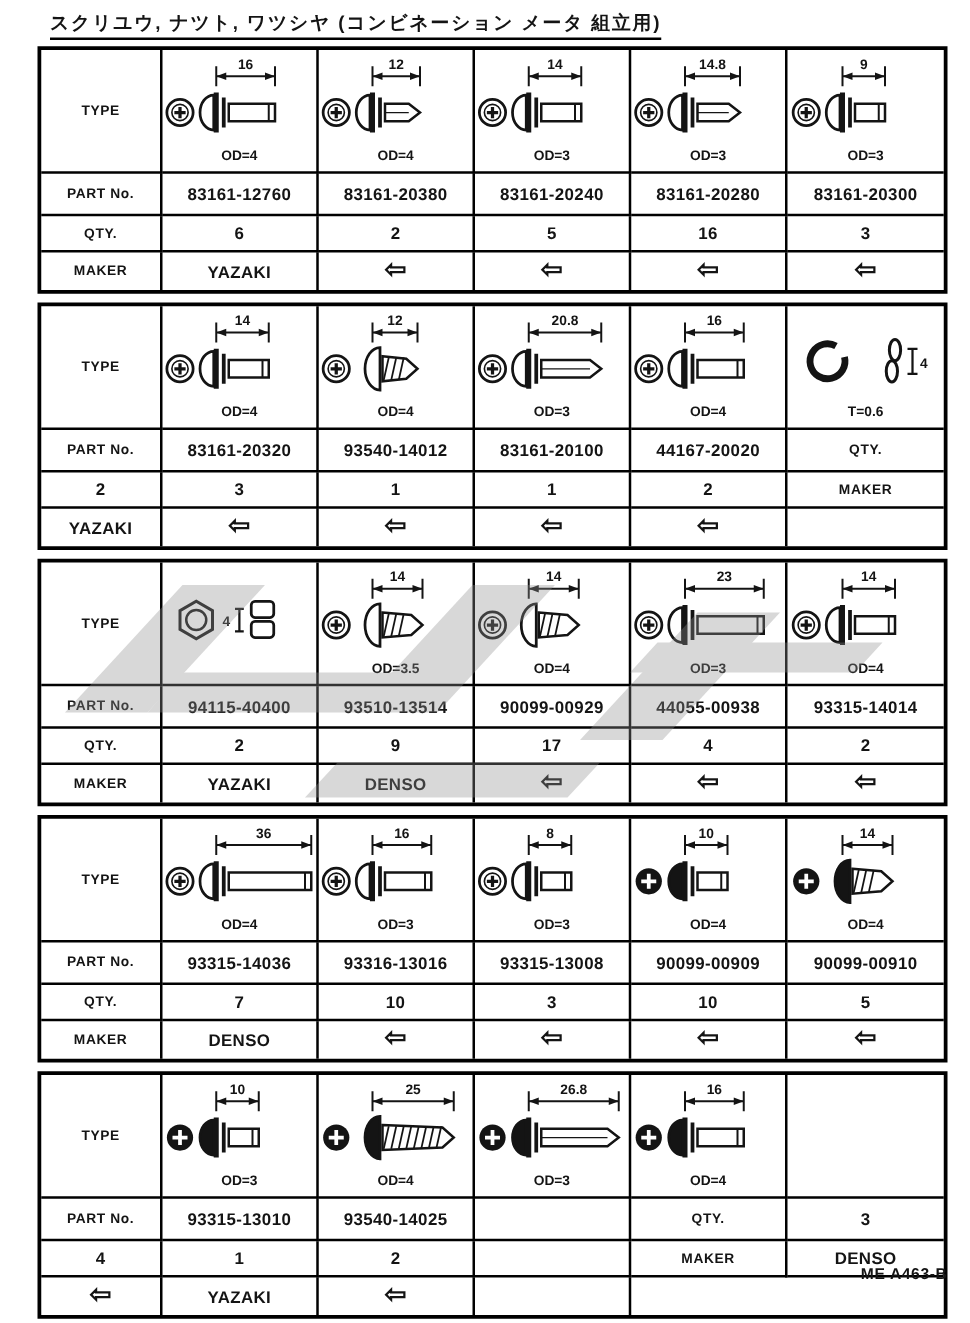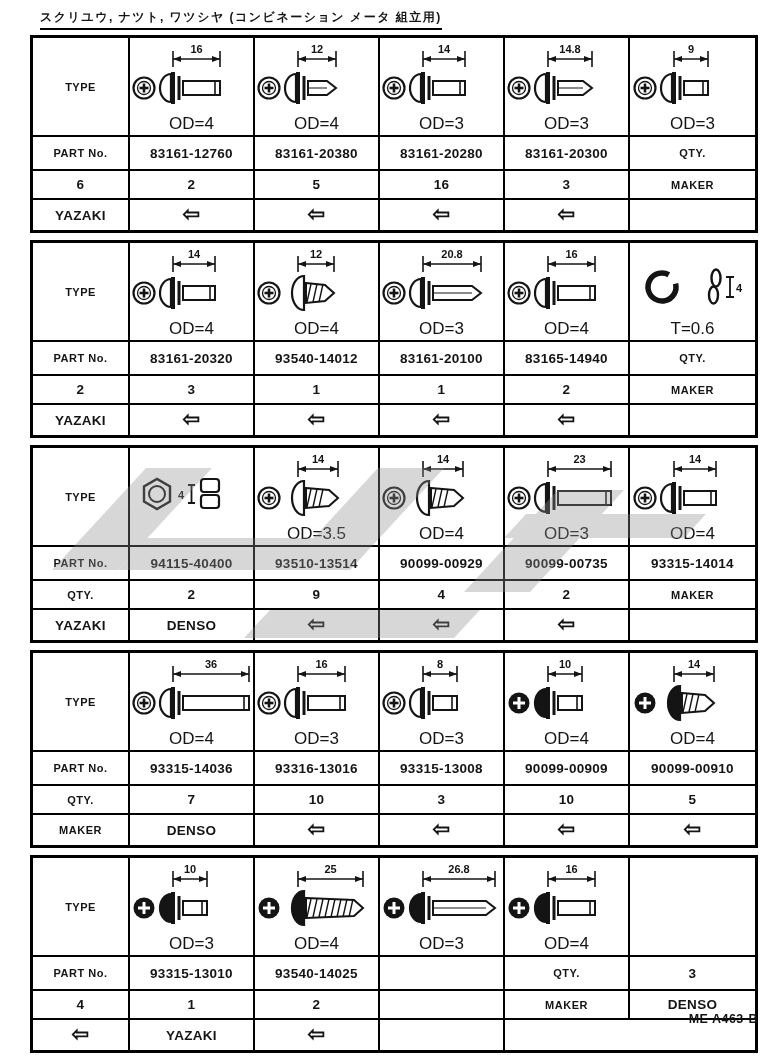--- a/index.html
+++ b/index.html
@@ -1,40 +1,40 @@
 <!DOCTYPE html>
 <html><head>
 <meta charset="utf-8">
 <style>
   html,body{margin:0;padding:0;}
   body{
     width:776px;height:1058px;position:relative;background:#ffffff;
     font-family:"Liberation Sans",sans-serif;color:#141414;overflow:hidden;
   }
   .title{
-    display:inline-block;margin:9px 5px 5px 40px;font-size:12px;font-weight:bold;
+    display:inline-block;margin:9px 5px 5px 40px;font-size:15px;font-weight:bold;
     letter-spacing:1.5px;border-bottom:2px solid #000;padding-bottom:2px;white-space:nowrap;
   }
   #tables{margin-left:30px;}
   .ptable{
     display:grid;grid-template-columns:97px repeat(5,125px);
     grid-template-rows:99px 34px 29px 30px;
     border:3px solid #000;width:722px;margin-bottom:7px;background:#fff;
   }
   .cell{
     border-right:2px solid #000;border-bottom:2px solid #000;box-sizing:border-box;
     display:flex;align-items:center;justify-content:center;overflow:hidden;
   }
   .cell:nth-child(6n){border-right:0;}
   .cell:nth-child(n+19){border-bottom:0;}
   .rlabel{font-weight:bold;font-size:11px;letter-spacing:.5px;}
   .vcell{font-weight:bold;font-size:13.5px;letter-spacing:.3px;}
   .maker.ditto{font-size:21px;padding-bottom:3px;}
   .tcell{flex-direction:column;justify-content:center;gap:0;}
-  .od{font-weight:normal;font-size:17px;height:15px;line-height:15px;}
+  .od{font-weight:bold;font-size:11px;height:15px;line-height:15px;}
   .sdim{font:bold 11px "Liberation Sans",sans-serif;fill:#141414;}
   .tsvg{display:block;}
   .watermark{position:absolute;left:34px;top:442px;pointer-events:none;}
   .footer{
     position:absolute;right:18px;bottom:32px;font-weight:bold;font-size:12.5px;letter-spacing:.5px;
   }
 </style>
 </head>
 <body>
 
@@ -159,20 +159,21 @@
             <line x1="42" y1="30" x2="42" y2="62" stroke="#141414" stroke-width="4"></line>
             <line x1="48" y1="34" x2="48" y2="58" stroke="#141414" stroke-width="3"></line>
             <rect x="52" y="39" width="24" height="14" fill="none" stroke="#141414" stroke-width="2"></rect>
             <line x1="71" y1="39" x2="71" y2="53" stroke="#141414" stroke-width="1.6"></line>
           </svg>
           <div class="od">OD=3</div>
         </div>
         <div class="cell rlabel">PART No.</div>
         <div class="cell vcell">83161-12760</div>
         <div class="cell vcell">83161-20380</div>
+        <div class="cell vcell">83161-20240</div>
         <div class="cell vcell">83161-20280</div>
         <div class="cell vcell">83161-20300</div>
         <div class="cell rlabel">QTY.</div>
         <div class="cell vcell">6</div>
         <div class="cell vcell">2</div>
         <div class="cell vcell">5</div>
         <div class="cell vcell">16</div>
         <div class="cell vcell">3</div>
         <div class="cell rlabel">MAKER</div>
         <div class="cell vcell maker">YAZAKI</div>
@@ -290,21 +291,21 @@
               <path d="M94 30 h8 M98 30 v20 M94 50 h8"></path>
             </g>
             <text x="104" y="45" class="sdim">4</text>
           </svg>
           <div class="od">T=0.6</div>
         </div>
         <div class="cell rlabel">PART No.</div>
         <div class="cell vcell">83161-20320</div>
         <div class="cell vcell">93540-14012</div>
         <div class="cell vcell">83161-20100</div>
-        <div class="cell vcell">83165-14940</div>
+        <div class="cell vcell">44167-20020</div>
         <div class="cell rlabel">QTY.</div>
         <div class="cell vcell">2</div>
         <div class="cell vcell">3</div>
         <div class="cell vcell">1</div>
         <div class="cell vcell">1</div>
         <div class="cell vcell">2</div>
         <div class="cell rlabel">MAKER</div>
         <div class="cell vcell maker">YAZAKI</div>
         <div class="cell vcell maker ditto">⇦</div>
         <div class="cell vcell maker ditto">⇦</div>
@@ -421,25 +422,26 @@
             <line x1="48" y1="34" x2="48" y2="58" stroke="#141414" stroke-width="3"></line>
             <rect x="52" y="39" width="32" height="14" fill="none" stroke="#141414" stroke-width="2"></rect>
             <line x1="79" y1="39" x2="79" y2="53" stroke="#141414" stroke-width="1.6"></line>
           </svg>
           <div class="od">OD=4</div>
         </div>
         <div class="cell rlabel">PART No.</div>
         <div class="cell vcell">94115-40400</div>
         <div class="cell vcell">93510-13514</div>
         <div class="cell vcell">90099-00929</div>
-        <div class="cell vcell">90099-00735</div>
+        <div class="cell vcell">44055-00938</div>
         <div class="cell vcell">93315-14014</div>
         <div class="cell rlabel">QTY.</div>
         <div class="cell vcell">2</div>
         <div class="cell vcell">9</div>
+        <div class="cell vcell">17</div>
         <div class="cell vcell">4</div>
         <div class="cell vcell">2</div>
         <div class="cell rlabel">MAKER</div>
         <div class="cell vcell maker">YAZAKI</div>
         <div class="cell vcell maker">DENSO</div>
         <div class="cell vcell maker ditto">⇦</div>
         <div class="cell vcell maker ditto">⇦</div>
         <div class="cell vcell maker ditto">⇦</div>
       </div>
       <div class="ptable">

